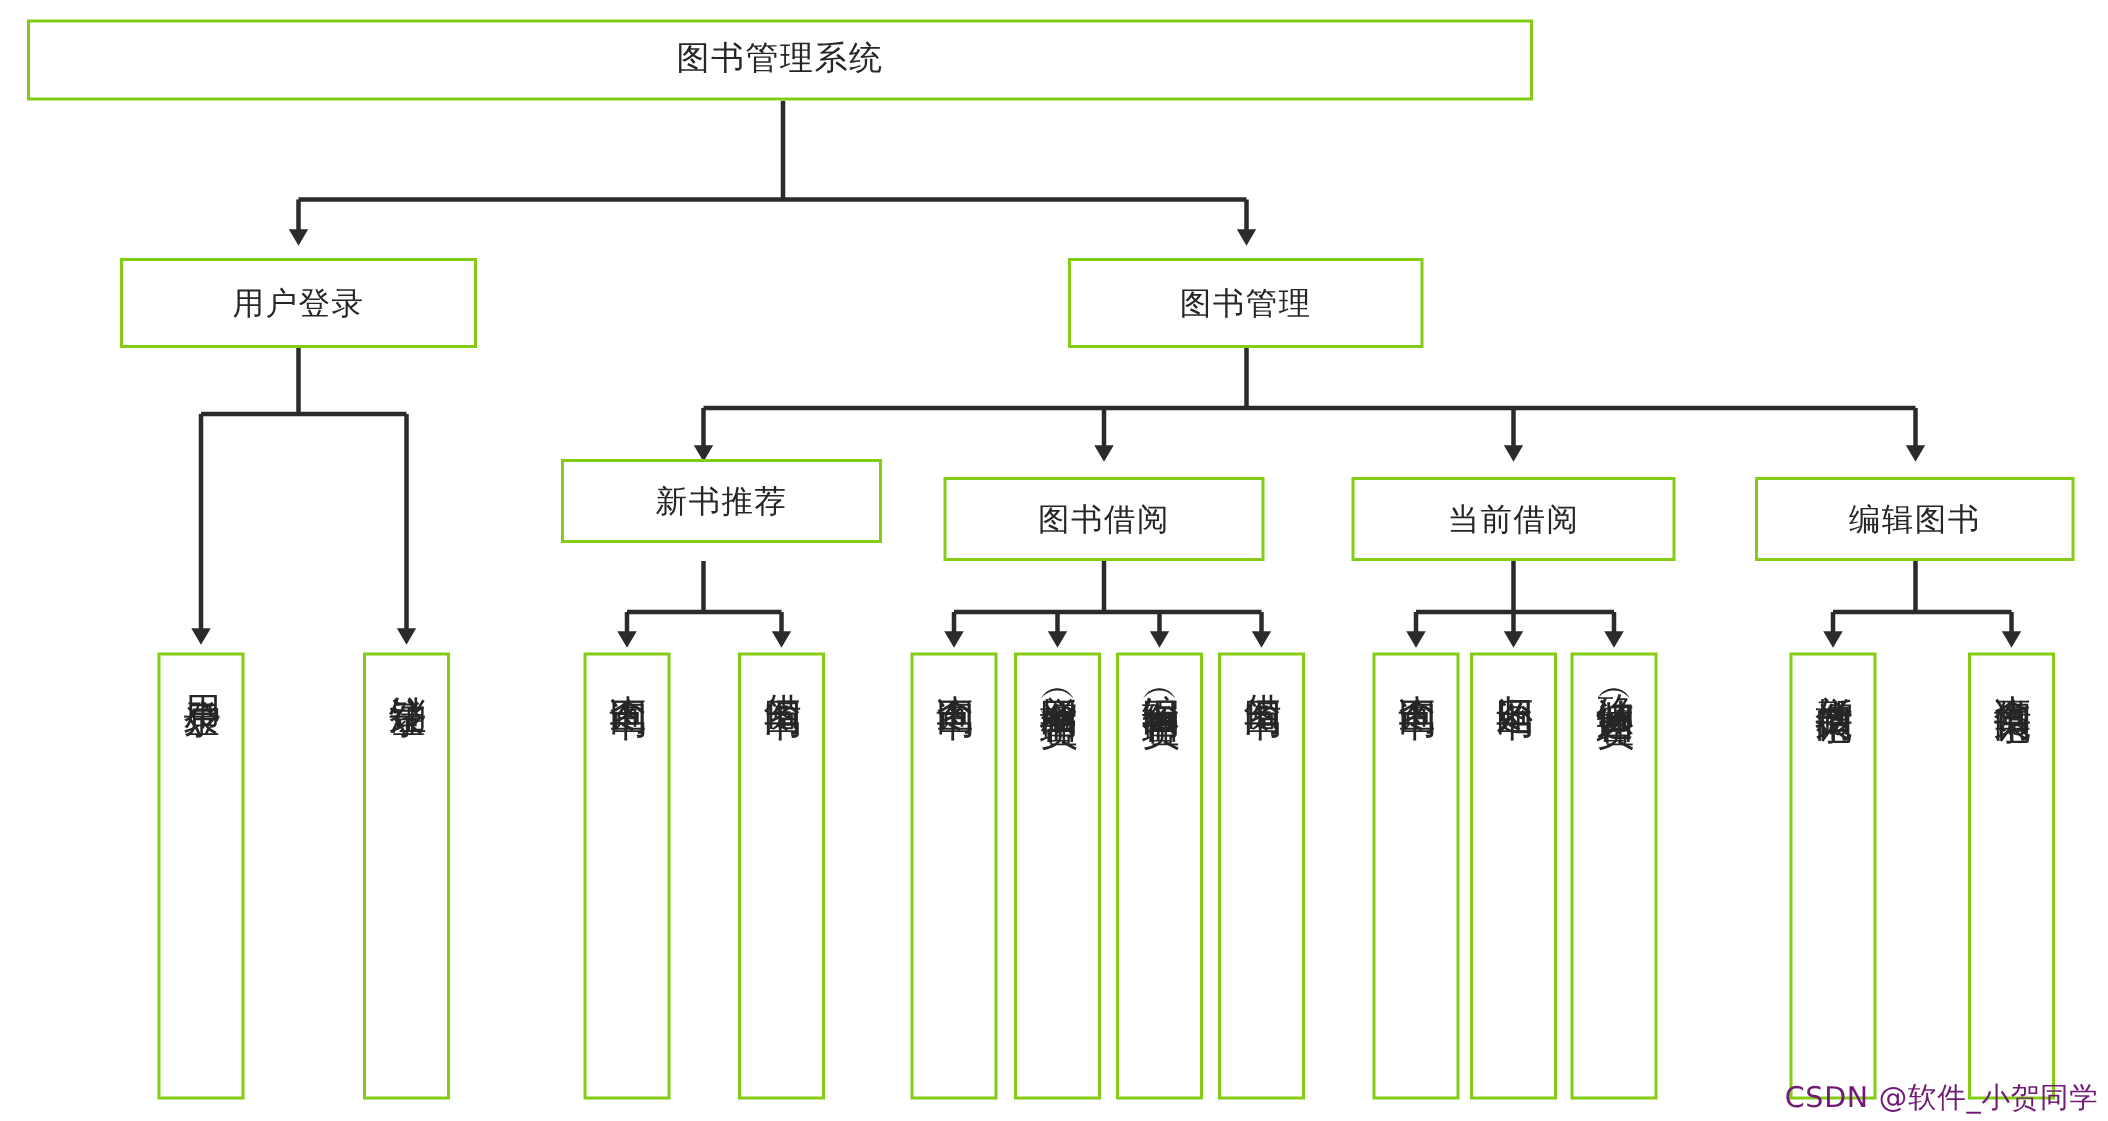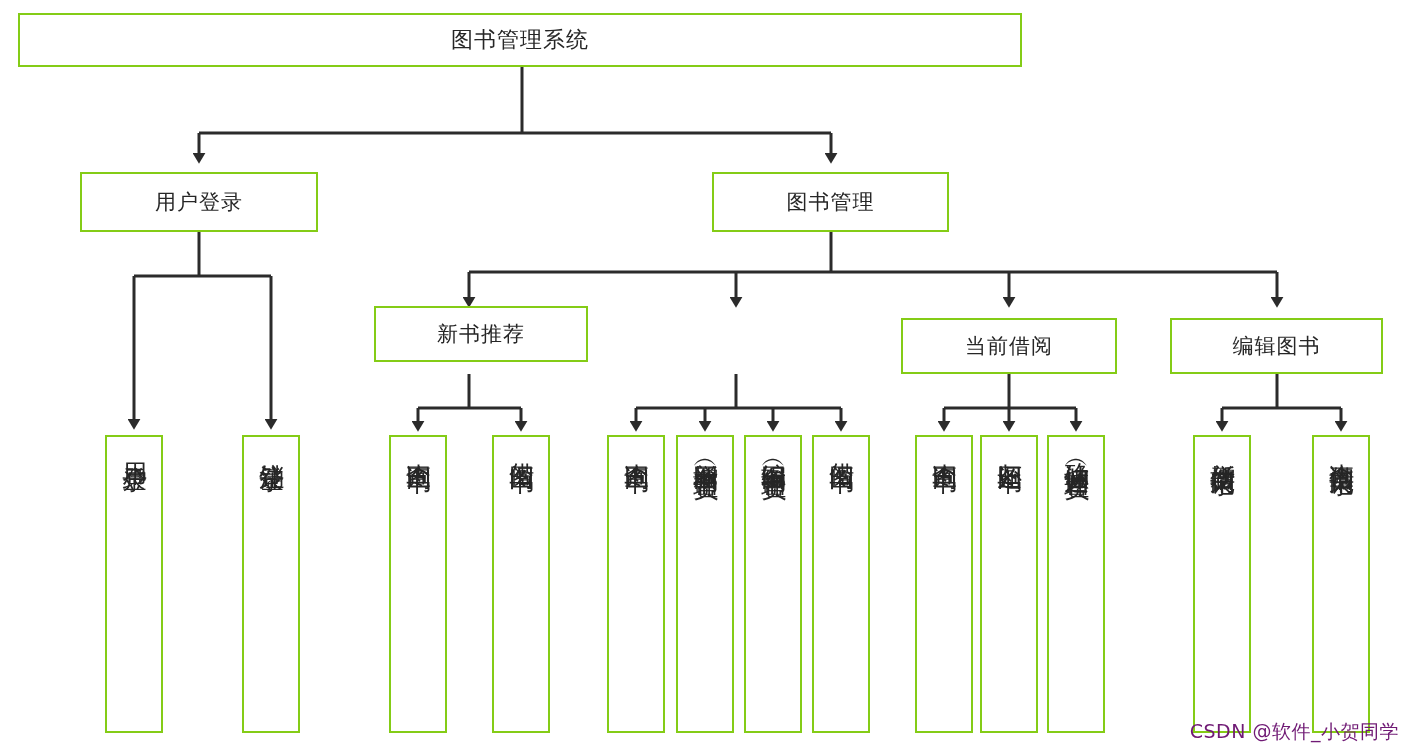--- a/index.html
+++ b/index.html
@@ -132,20 +132,23 @@
   </div>
 
   <div class="node h" style="left:712px; top:172px; width:237px; height:60px;">
     <span class="label">图书管理</span>
   </div>
 
   <div class="node h" style="left:362px; top:306px; width:214px; height:56px;margin-left:12px;">
     <span class="label">新书推荐</span>
   </div>
 
+  <div class="node h" style="left:629px; top:318px; width:214px; height:56px;">
+    <span class="label">图书借阅</span>
+  </div>
 
   <div class="node h" style="left:901px; top:318px; width:216px; height:56px;justify-content:center;">
     <span class="label">当前借阅</span>
   </div>
 
   <div class="node h" style="left:1170px; top:318px; width:213px; height:56px;">
     <span class="label">编辑图书</span>
   </div>
 
   <div class="node v" style="left:105px; top:435px; width:58px; height:298px;">

